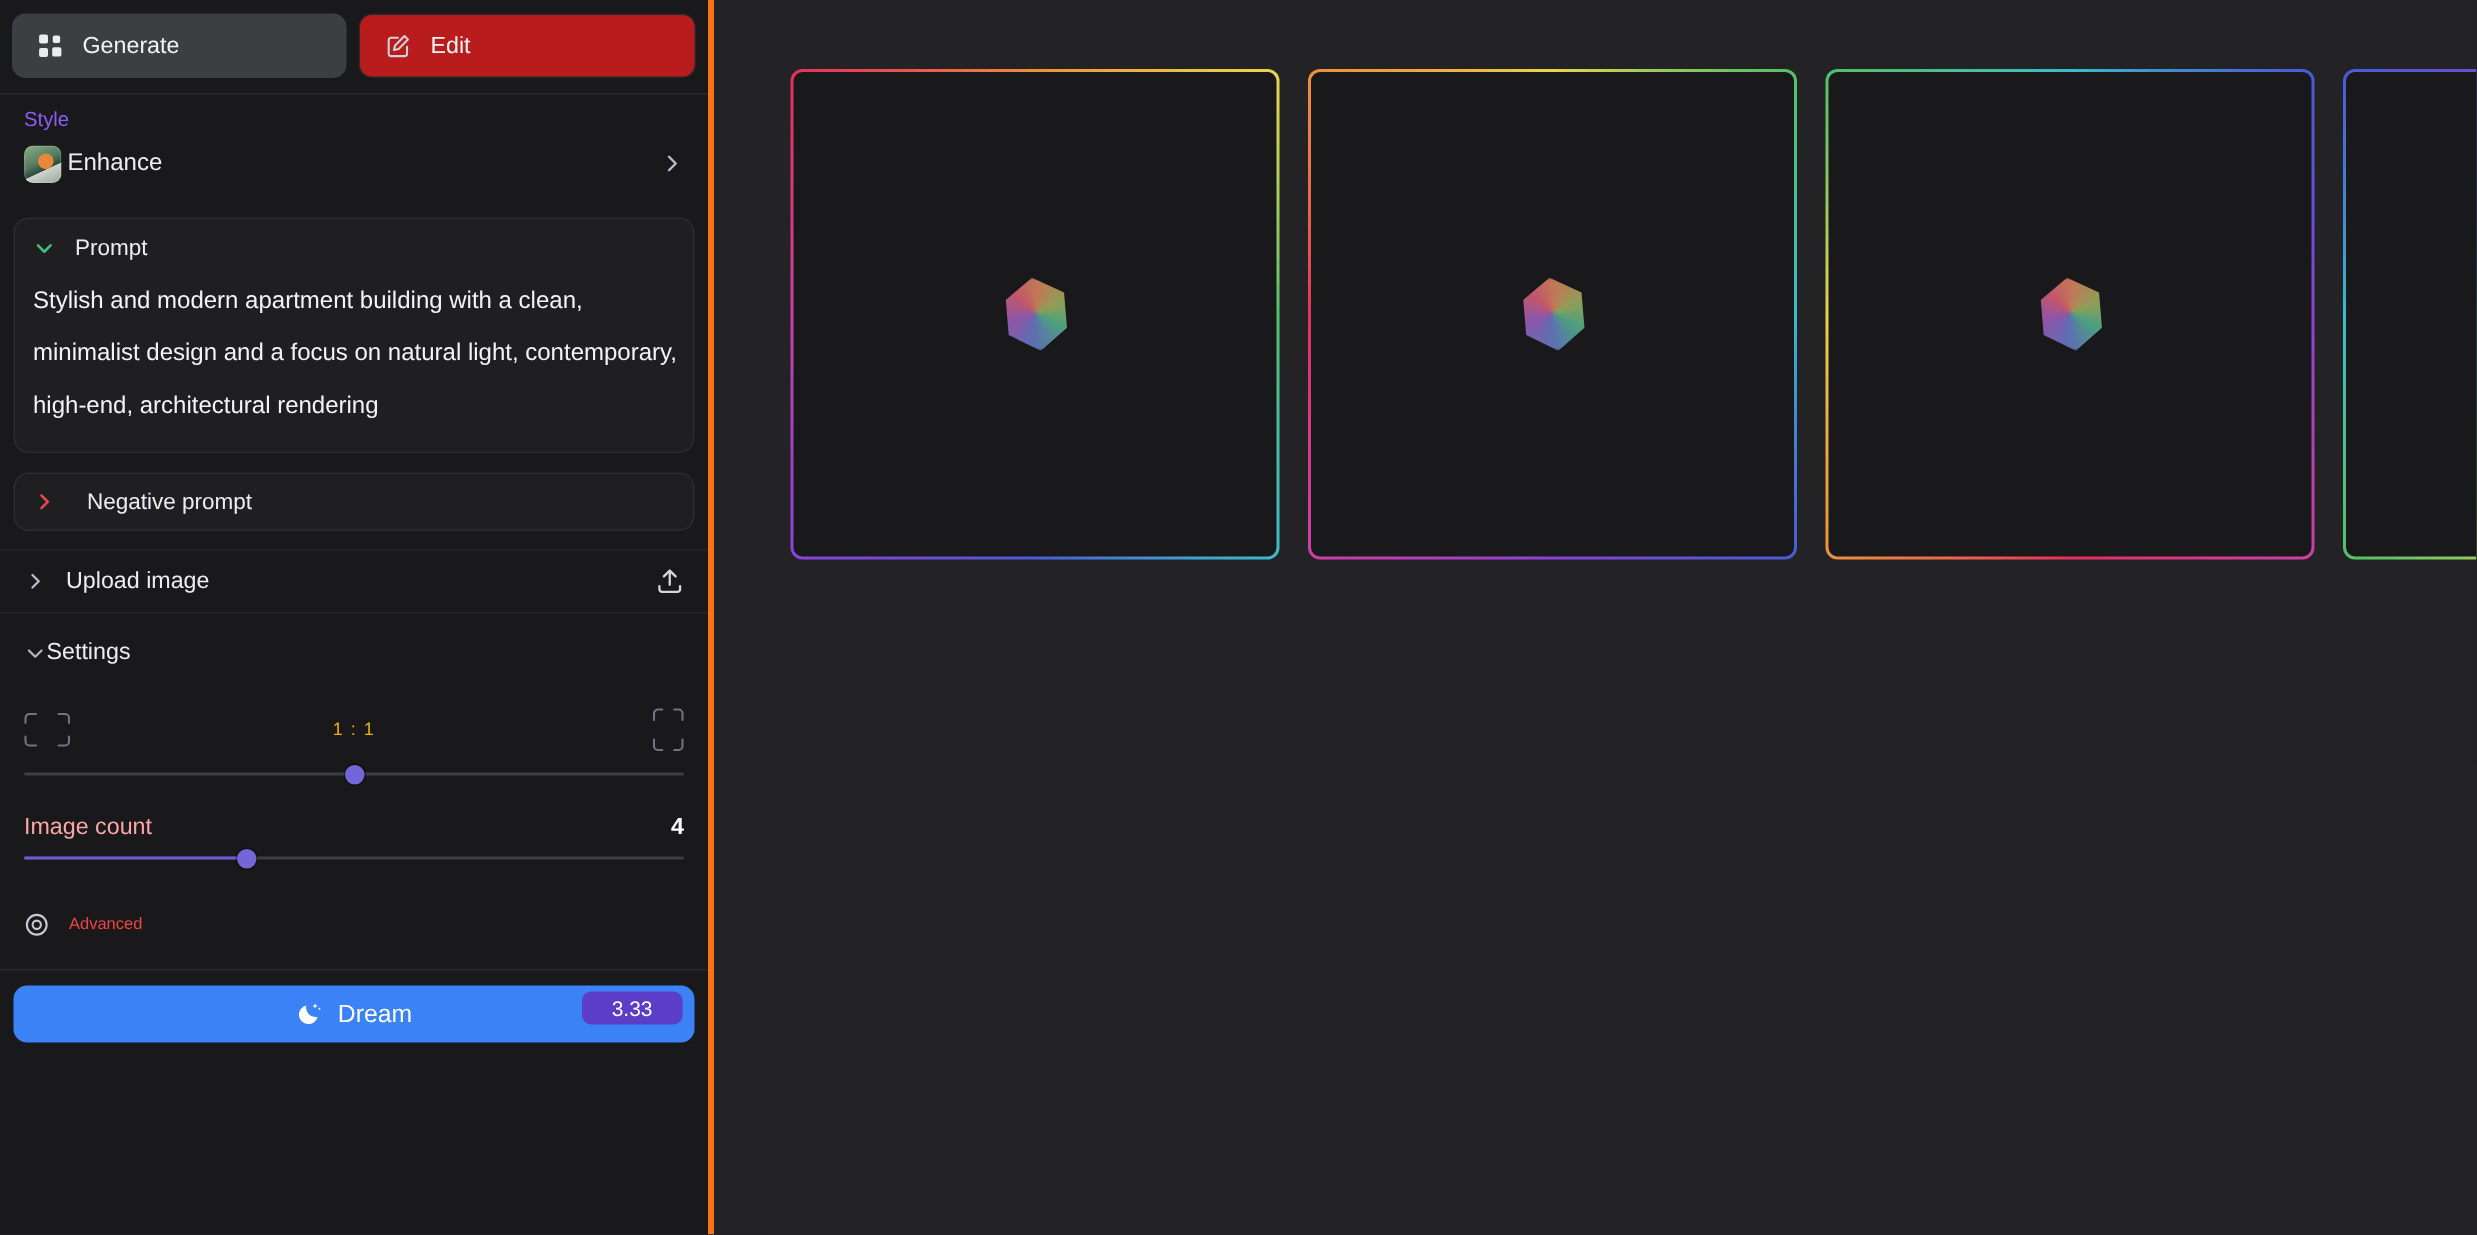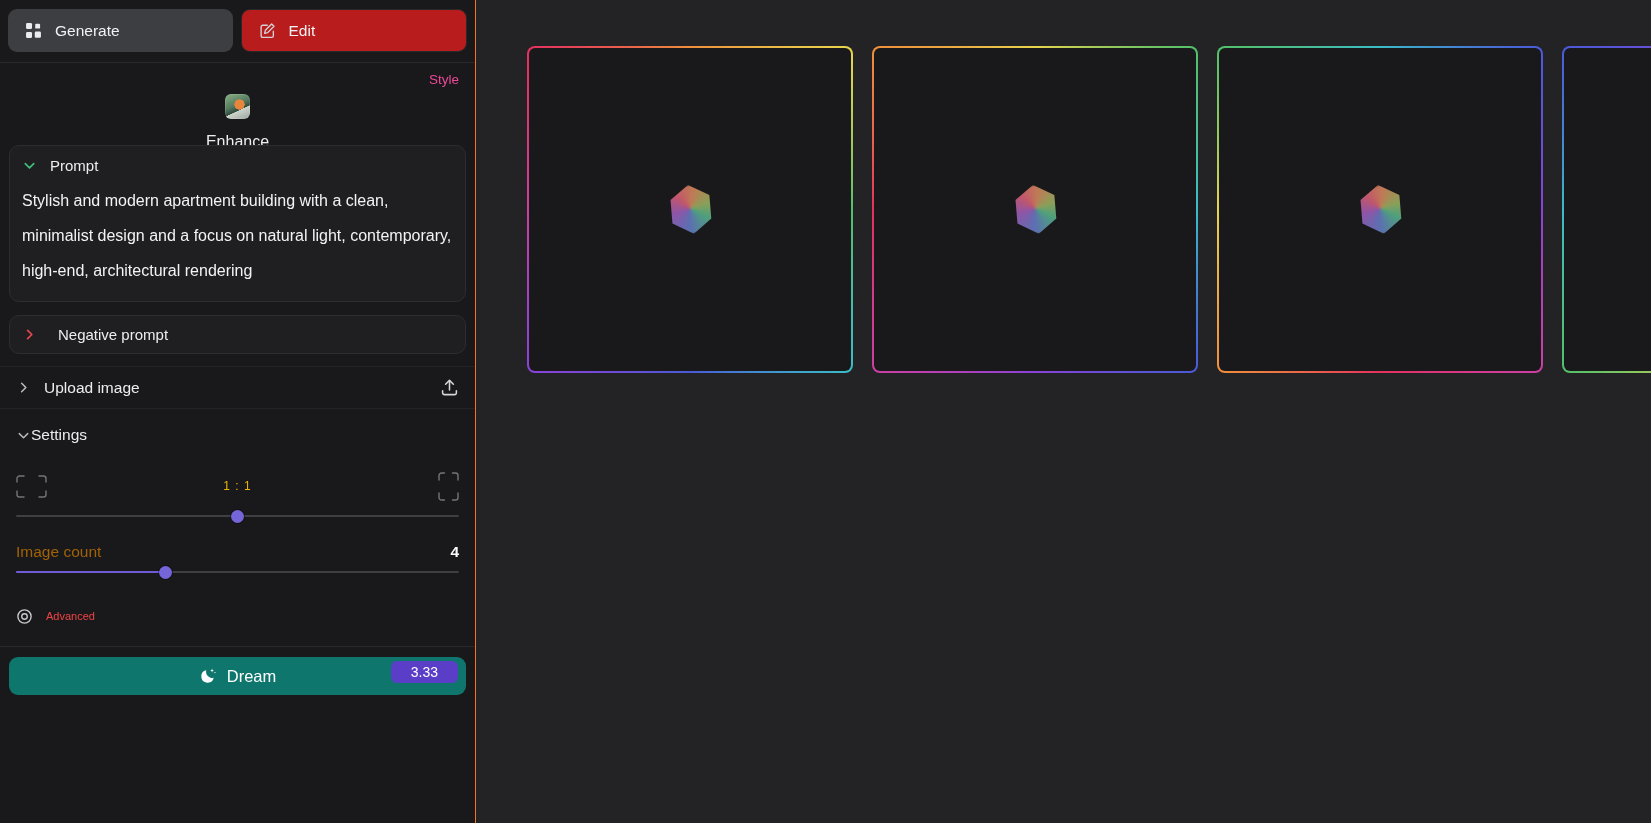--- a/index.html
+++ b/index.html
@@ -1,32 +1,32 @@
 <!DOCTYPE html>
 <html><head>
 <meta charset="utf-8">
 <style>
   * { box-sizing: border-box; margin: 0; padding: 0; }
   html,body { width:1651px; height:823px; overflow:hidden; background:#232325;
               font-family:"Liberation Sans", sans-serif; }
   .app { display:flex; width:1651px; height:823px; }
 
   
-  .sidebar { width:476px; height:823px; background:#19191b; border-right:1px solid #f97316;
+  .sidebar { width:476px; height:823px; background:#19191b; border-right:4px solid #f97316;
              flex-shrink:0; display:flex; flex-direction:column; color:#ededf0; }
   .tabs { display:flex; gap:8px; margin:9px 8px 0; height:43px; }
   .tab { flex:1; border-radius:9px; display:flex; align-items:center; gap:13px;
          padding-left:17px; font-size:15.5px; color:#f2f2f4; cursor:pointer; }
   .tab.active { background:#3d3e42; }
   .tab.inactive { background:#b91c1c; border:1px solid #28282b; }
   .divider { height:1px; background:#2a2a2d; margin-top:10px; }
   .divider2 { height:1px; background:#2a2a2d; margin-top:19px; }
 
-  .style-label { margin:9px 16px 0; font-size:13.5px; color:#ec4899;text-align:right; }
-  .style-row { margin:7px 16px 0; height:30px; display:flex; align-items:center; gap:14px; cursor:pointer;flex-direction:column; }
+  .style-label { margin:9px 16px 0; font-size:13.5px; color:#8b5cf6; }
+  .style-row { margin:7px 16px 0; height:30px; display:flex; align-items:center; gap:4px; cursor:pointer; }
   .style-thumb { width:25px; height:25px; border-radius:6px; flex-shrink:0;
       background:
         radial-gradient(circle at 58% 42%, #e8863c 0 24%, rgba(232,134,60,0) 26%),
         linear-gradient(155deg, #8cb183 0%, #53785f 45%, #2e4a3c 62%, #cdd4cb 63%, #9aa59b 100%);
       box-shadow: inset 0 0 0 1px rgba(255,255,255,.12); }
   .style-name { font-size:16px; }
   .row-chevron { margin-left:auto; display:flex; }
 
   .panel-box { margin:13px 9px 0; background:#1f1f22; border:1px solid #2d2d30; border-radius:10px; }
   .prompt-box { margin-top:21px; padding:11px 12px 13px; }
@@ -52,27 +52,27 @@
   .slider .track { position:absolute; top:6px; left:0; right:0; height:2px; background:#3e3e43; border-radius:2px; }
   .slider .fill  { position:absolute; top:6px; left:0; height:2px; background:#6e5bd6; border-radius:2px; }
   .slider .thumb { position:absolute; top:1px; width:13px; height:13px; border-radius:50%;
                    background:#7466d8; box-shadow:0 0 0 1px rgba(0,0,0,.35); }
   .slider.count { margin-top:3px; }
   .slider.aspect .thumb { left:calc(50% - 6.5px); }
   .slider.count .fill { width:33.7%; }
   .slider.count .thumb { left:calc(33.7% - 6.5px); }
 
   .count-row { margin-top:19px; padding:0 16px; display:flex; align-items:center; height:20px; }
-  .count-label { font-size:15.5px; color:#a16207; }
+  .count-label { font-size:15.5px; color:#fca5a5; }
   .count-value { margin-left:auto; font-size:15.5px; font-weight:700; color:#fafafc; }
 
   .advanced-row { margin-top:26px; height:22px; display:flex; align-items:center; gap:13px;
                   padding:0 16px; font-size:11px; color:#ef4444; cursor:pointer; }
 
-  .dream-btn { margin:10px 9px 0; height:38px; border-radius:9px; background:#0f766e;
+  .dream-btn { margin:10px 9px 0; height:38px; border-radius:9px; background:#3b82f6;
                display:flex; align-items:center; justify-content:center; gap:10px;
                position:relative; cursor:pointer; border:none; }
   .dream-label { font-size:16.5px; color:#ffffff; }
   .credits-badge { position:absolute; right:8px; top:4px; background:#5a3ec8; color:#fff;
                    font-size:14px; border-radius:6px; padding:3px 20px; }
 
   
   .main { flex:1; position:relative; overflow:hidden; background:#232325; }
   .cards-row { position:absolute; left:51px; top:46px; display:flex; gap:19px; }
   .gen-card { width:326px; height:327px; border-radius:8px; padding:2px; flex-shrink:0; }

